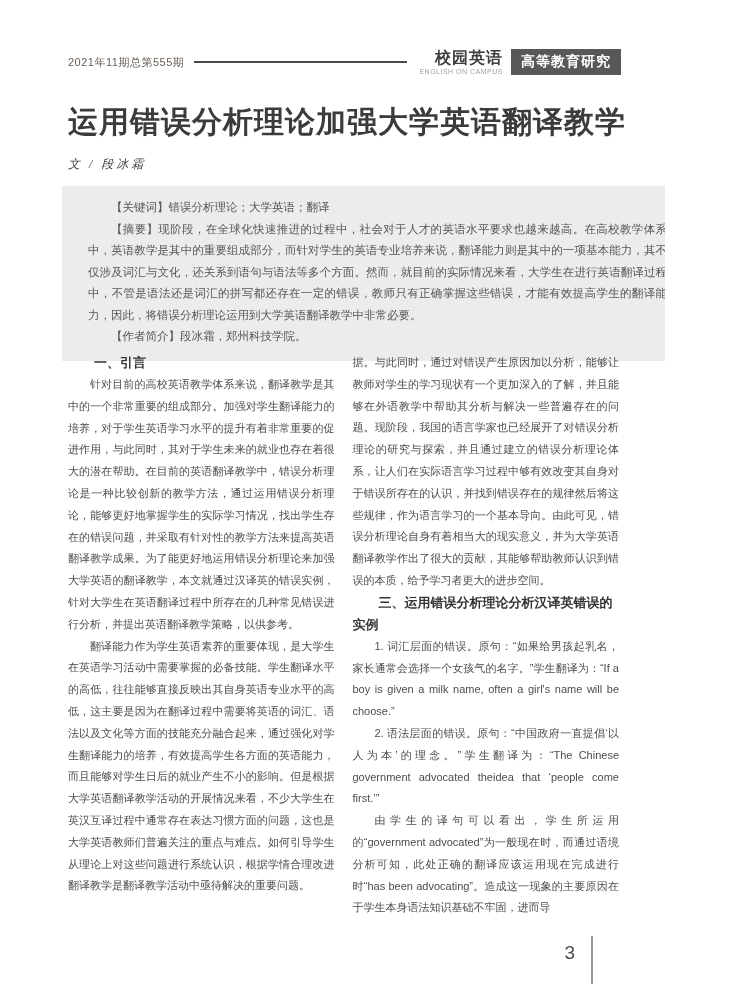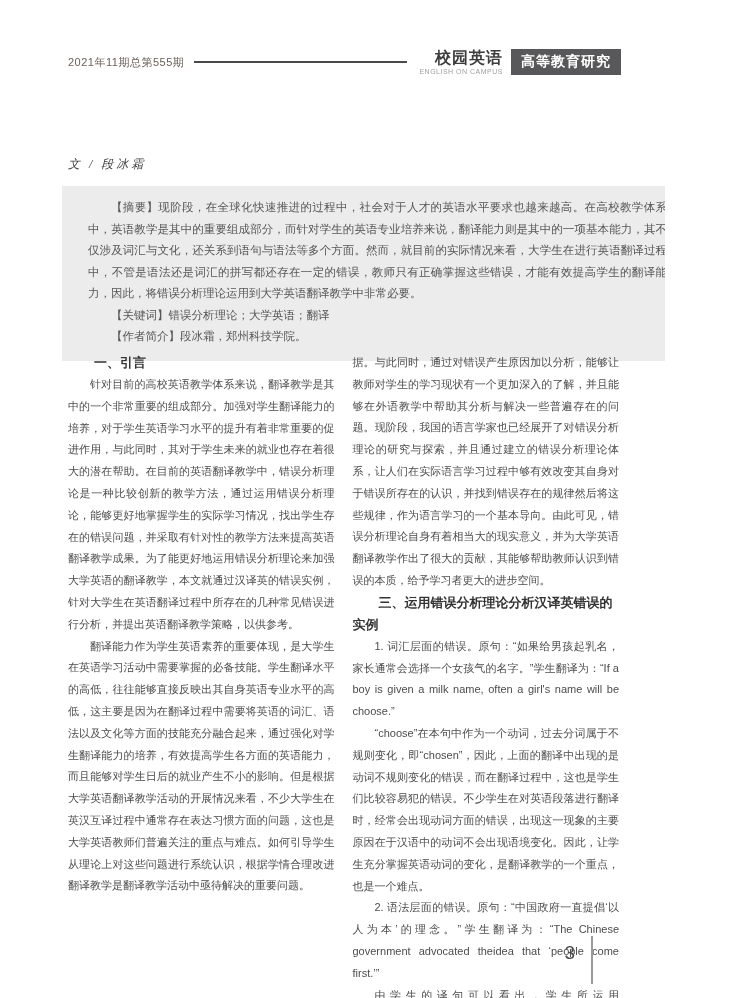--- a/index.html
+++ b/index.html
@@ -42,39 +42,39 @@
   <header class="masthead">
     <span class="issue">2021年11期总第555期</span>
     <div class="rule"></div>
     <div class="logo">
       <div class="logo-cn">校园英语</div>
       <div class="logo-en">ENGLISH ON CAMPUS</div>
     </div>
     <div class="badge">高等教育研究</div>
   </header>
 
+  <h1 class="title">运用错误分析理论加强大学英语翻译教学</h1>
   <div class="byline">文 / 段冰霜</div>
 
   <section class="abstract">
+    <p class="abs-p">【关键词】错误分析理论；大学英语；翻译</p>
     <p class="abs-p">【摘要】现阶段，在全球化快速推进的过程中，社会对于人才的英语水平要求也越来越高。在高校教学体系中，英语教学是其中的重要组成部分，而针对学生的英语专业培养来说，翻译能力则是其中的一项基本能力，其不仅涉及词汇与文化，还关系到语句与语法等多个方面。然而，就目前的实际情况来看，大学生在进行英语翻译过程中，不管是语法还是词汇的拼写都还存在一定的错误，教师只有正确掌握这些错误，才能有效提高学生的翻译能力，因此，将错误分析理论运用到大学英语翻译教学中非常必要。</p>
-    <p class="abs-p">【关键词】错误分析理论；大学英语；翻译</p>
     <p class="abs-p">【作者简介】段冰霜，郑州科技学院。</p>
   </section>
 
   <main class="columns">
     <div class="col">
       <h2 class="sec-heading">一、引言</h2>
       <p class="para">针对目前的高校英语教学体系来说，翻译教学是其中的一个非常重要的组成部分。加强对学生翻译能力的培养，对于学生英语学习水平的提升有着非常重要的促进作用，与此同时，其对于学生未来的就业也存在着很大的潜在帮助。在目前的英语翻译教学中，错误分析理论是一种比较创新的教学方法，通过运用错误分析理论，能够更好地掌握学生的实际学习情况，找出学生存在的错误问题，并采取有针对性的教学方法来提高英语翻译教学成果。为了能更好地运用错误分析理论来加强大学英语的翻译教学，本文就通过汉译英的错误实例，针对大学生在英语翻译过程中所存在的几种常见错误进行分析，并提出英语翻译教学策略，以供参考。</p>
       <p class="para">翻译能力作为学生英语素养的重要体现，是大学生在英语学习活动中需要掌握的必备技能。学生翻译水平的高低，往往能够直接反映出其自身英语专业水平的高低，这主要是因为在翻译过程中需要将英语的词汇、语法以及文化等方面的技能充分融合起来，通过强化对学生翻译能力的培养，有效提高学生各方面的英语能力，而且能够对学生日后的就业产生不小的影响。但是根据大学英语翻译教学活动的开展情况来看，不少大学生在英汉互译过程中通常存在表达习惯方面的问题，这也是大学英语教师们普遍关注的重点与难点。如何引导学生从理论上对这些问题进行系统认识，根据学情合理改进翻译教学是翻译教学活动中亟待解决的重要问题。</p>
     </div>
     <div class="col">
       <p class="para cont">据。与此同时，通过对错误产生原因加以分析，能够让教师对学生的学习现状有一个更加深入的了解，并且能够在外语教学中帮助其分析与解决一些普遍存在的问题。现阶段，我国的语言学家也已经展开了对错误分析理论的研究与探索，并且通过建立的错误分析理论体系，让人们在实际语言学习过程中够有效改变其自身对于错误所存在的认识，并找到错误存在的规律然后将这些规律，作为语言学习的一个基本导向。由此可见，错误分析理论自身有着相当大的现实意义，并为大学英语翻译教学作出了很大的贡献，其能够帮助教师认识到错误的本质，给予学习者更大的进步空间。</p>
       <h2 class="sec-heading">三、运用错误分析理论分析汉译英错误的实例</h2>
       <p class="para">1. 词汇层面的错误。原句：“如果给男孩起乳名，家长通常会选择一个女孩气的名字。”学生翻译为：“If a boy is given a milk name, often a girl's name will be choose.”</p>
-      <p class="para">“choose”在本句中作为一个动词，过去分词属于不规则变化，即“chosen”，因此，上面的翻译中出现的是动词不规则变化的错误，而在翻译过程中，这也是学生们比较容易犯的错误。不少学生在对英语段落进行翻译时，经常会出现动词方面的错误，出现这一现象的主要原因在于汉语中的动词不会出现语境变化。因此，让学生充分掌握英语动词的变化，是翻译教学的一个重点，也是一个难点。</p>
       <p class="para">2. 语法层面的错误。原句：“中国政府一直提倡‘以人为本’的理念。”学生翻译为：“The Chinese government advocated theidea that ‘people come first.’”</p>
       <p class="para">由学生的译句可以看出，学生所运用的“government advocated”为一般现在时，而通过语境分析可知，此处正确的翻译应该运用现在完成进行时“has been advocating”。造成这一现象的主要原因在于学生本身语法知识基础不牢固，进而导</p>
     </div>
   </main>
 
   <div class="page-num">3</div>
   <div class="page-num-rule"></div>
 
 </div>
 

